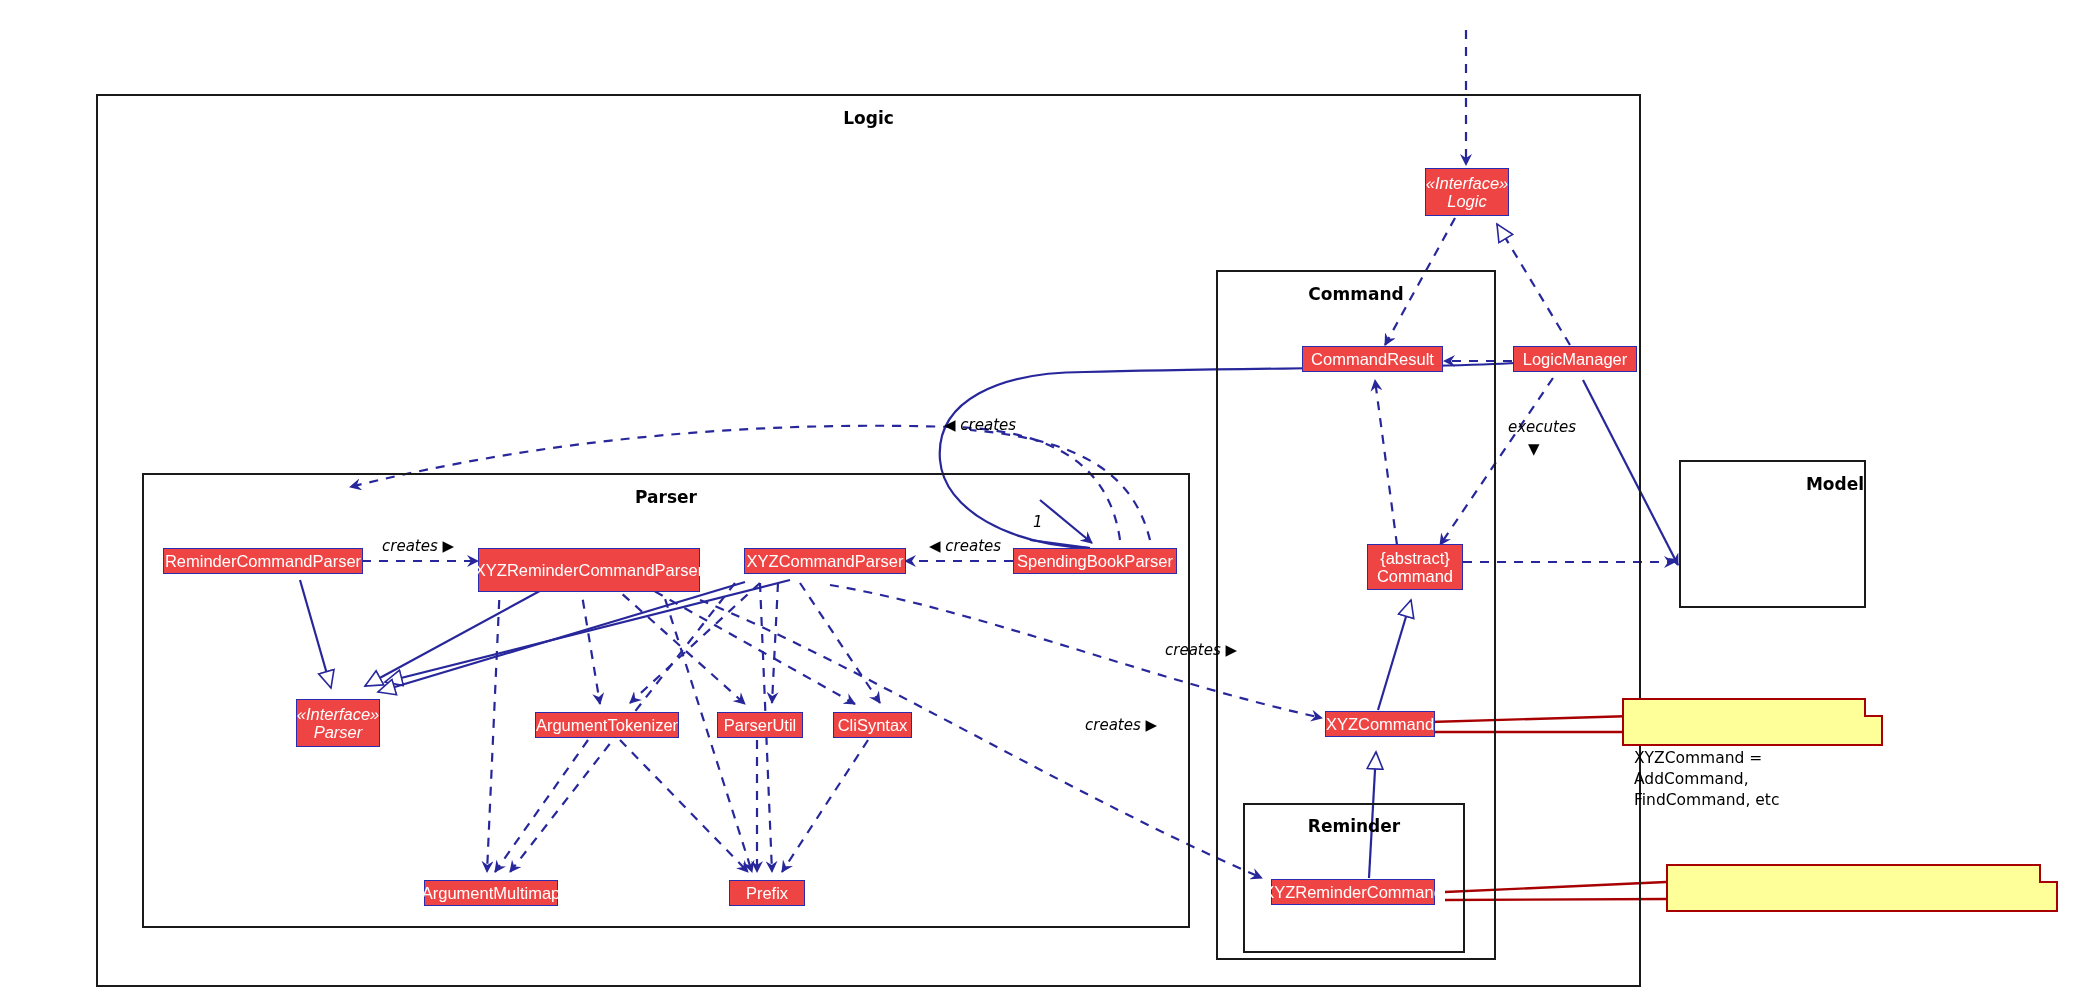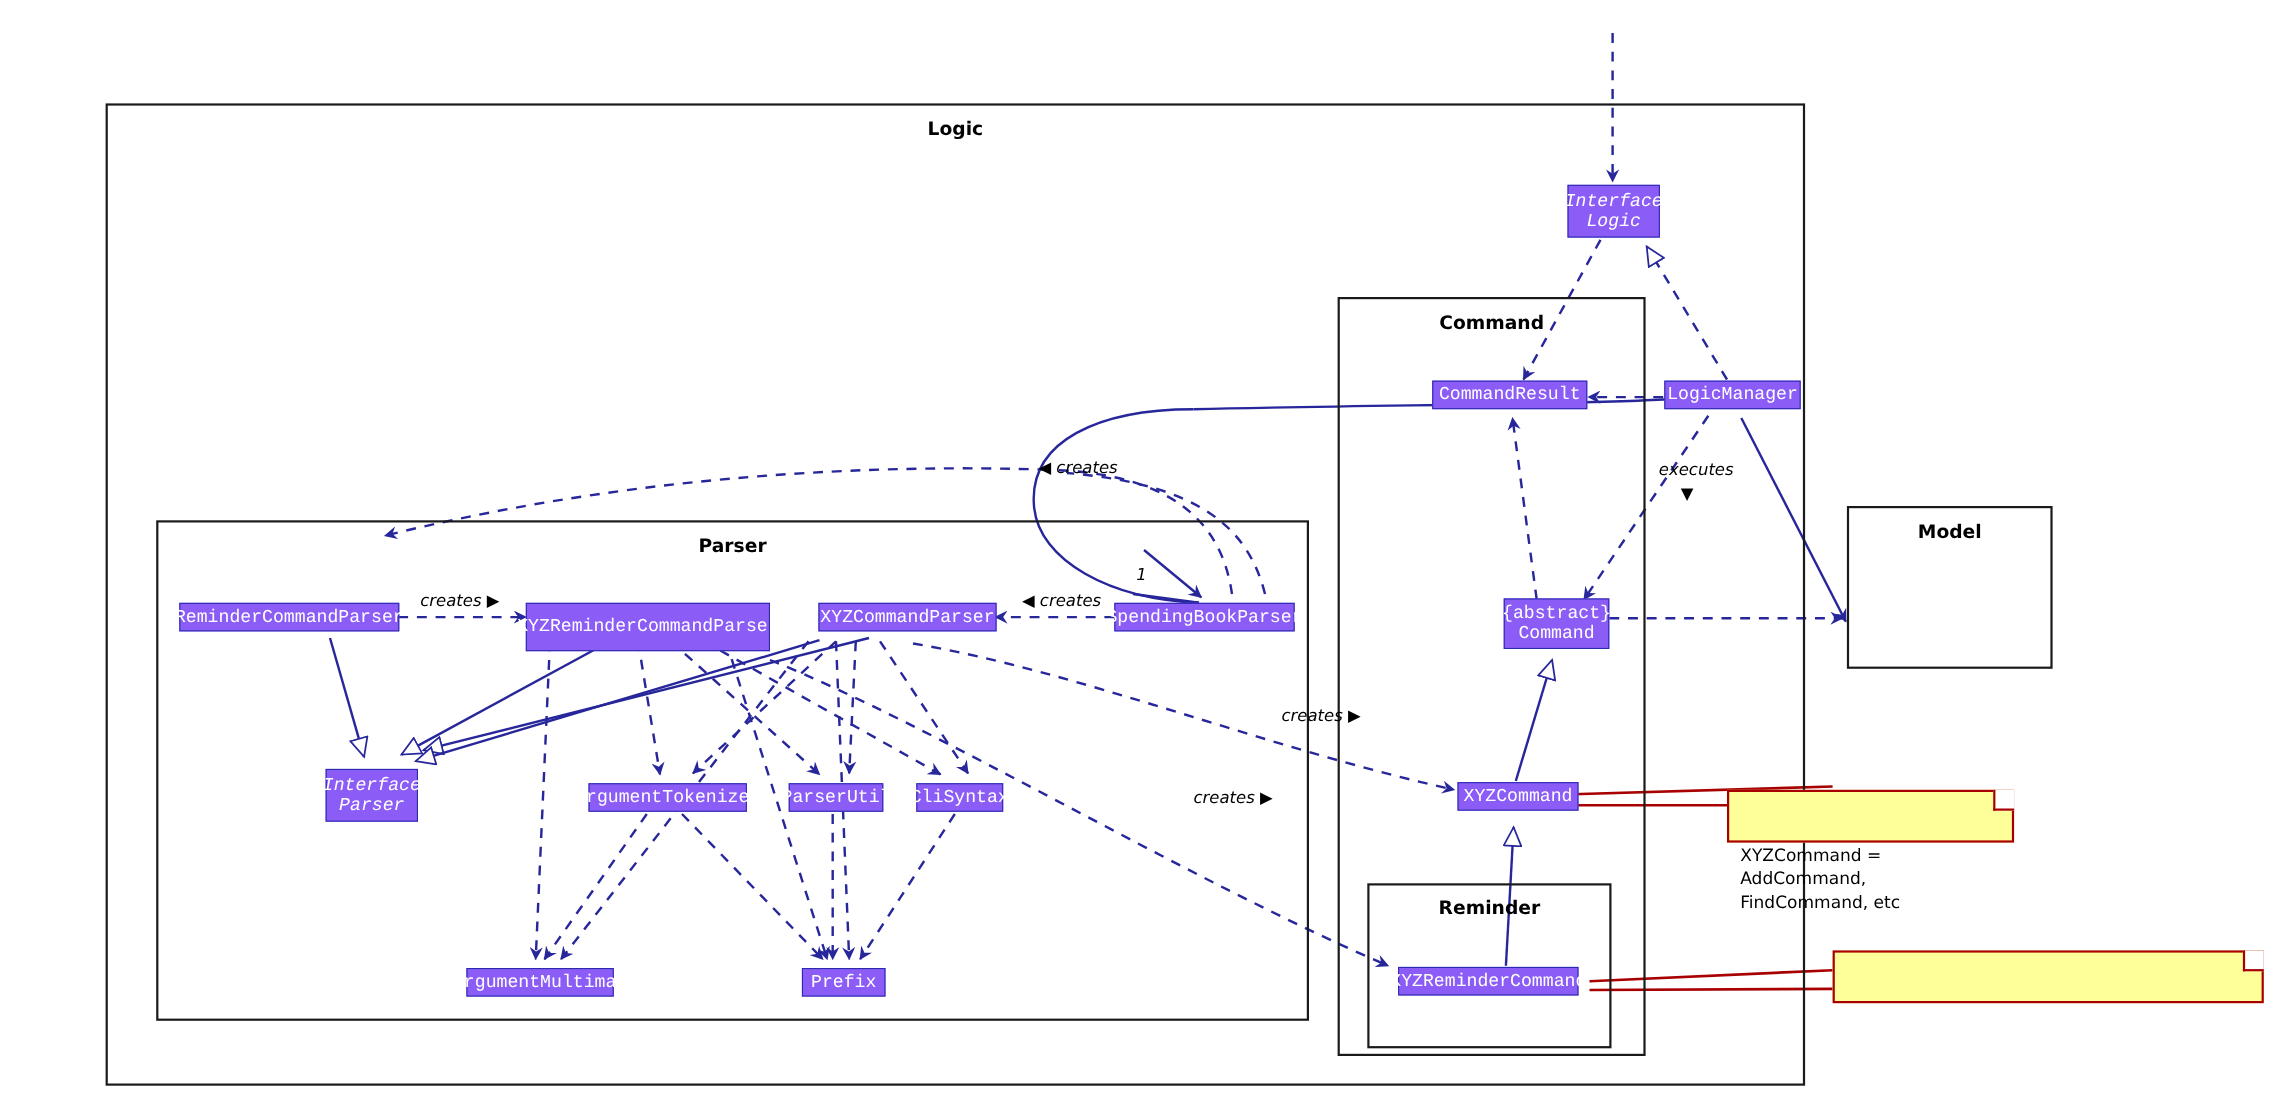--- a/index.html
+++ b/index.html
@@ -36,34 +36,34 @@
     left: 0; right: 0;
     text-align: center;
     font-weight: bold;
     font-size: 17px;
     color: #000000;
     font-family: "DejaVu Sans", sans-serif;
   }
   
   .cls {
     position: absolute;
-    background: #8b5cf6;
+    background: #ef4444;
     border: 1px solid #2b2bb0;
     color: #ffffff;
     font-size: 16.5px;
     line-height: 1.12;
     text-align: center;
     white-space: nowrap;
     box-sizing: border-box;
     display: flex;
     flex-direction: column;
     align-items: center;
     justify-content: center;
     padding: 2px 4px;
-    font-family: Liberation Mono, monospace;
+    font-family: Liberation Sans, sans-serif;
   }
   .cls .stereo {
     font-style: italic;
     display: block;
   }
   .cls .nm-italic { font-style: italic; display:block; }
   .cls .nm { display: block; }
 
   
   .note {
@@ -210,21 +210,21 @@
 
   <div class="pkg" style="left:142px; top:473px; width:1048px; height:455px;">
     <div class="pkg-title" style="top:12px;">Parser</div>
   </div>
 
   <div class="pkg" style="left:1243px; top:803px; width:222px; height:150px;">
     <div class="pkg-title" style="top:11px;">Reminder</div>
   </div>
 
   <div class="pkg" style="left:1679px; top:460px; width:187px; height:148px;">
-    <div class="pkg-title" style="top:12px;">Model</div>
+    <div class="pkg-title" style="top:12px;text-align:right;">Model</div>
   </div>
 
   <div class="cls" style="left:1425px; top:168px; width:84px; height:48px;">
     <span class="stereo">«Interface»</span>
     <span class="nm-italic">Logic</span>
   </div>
 
   <div class="cls" style="left:1513px; top:346px; width:124px; height:26px;">
     <span class="nm">LogicManager</span>
   </div>
@@ -296,21 +296,21 @@
   <div class="elabel" style="left:1165px; top:641px;">creates ▶</div>
 
   <div class="elabel" style="left:1085px; top:716px;">creates ▶</div>
 
   <div class="elabel" style="left:1508px; top:418px;">executes</div>
 
   <div class="elabel center" style="left:1528px; top:440px;">▼</div>
 
   <div class="elabel" style="left:1033px; top:513px;">1</div>
 
-  <div class="note" style="left:1570px; top:698px; width:261px; height:48px;margin-top:20px;">
+  <div class="note" style="left:1622px; top:698px; width:261px; height:48px;">
     <span class="fold"></span>
     <span>XYZCommand = AddCommand,
 FindCommand, etc</span>
   </div>
 
   <div class="note" style="left:1666px; top:864px; width:392px; height:48px;">
     <span class="fold"></span>
   </div>
 
 </div>

